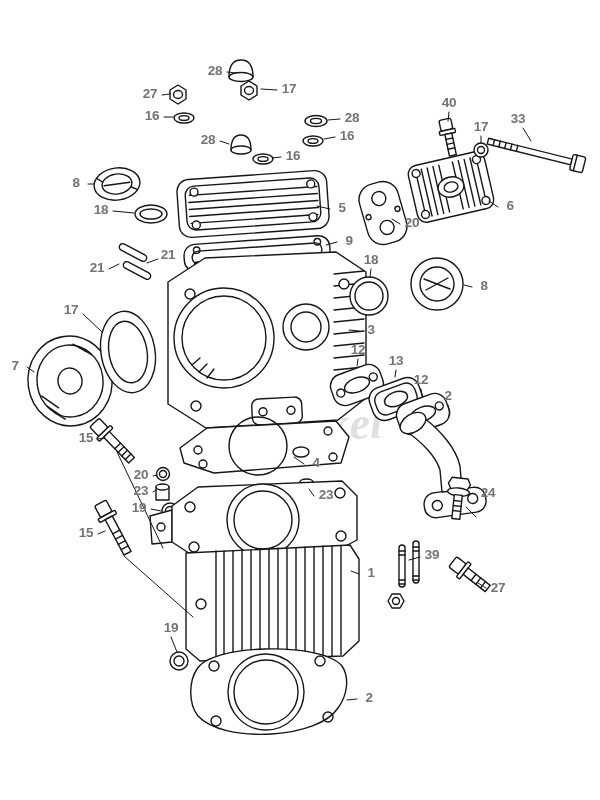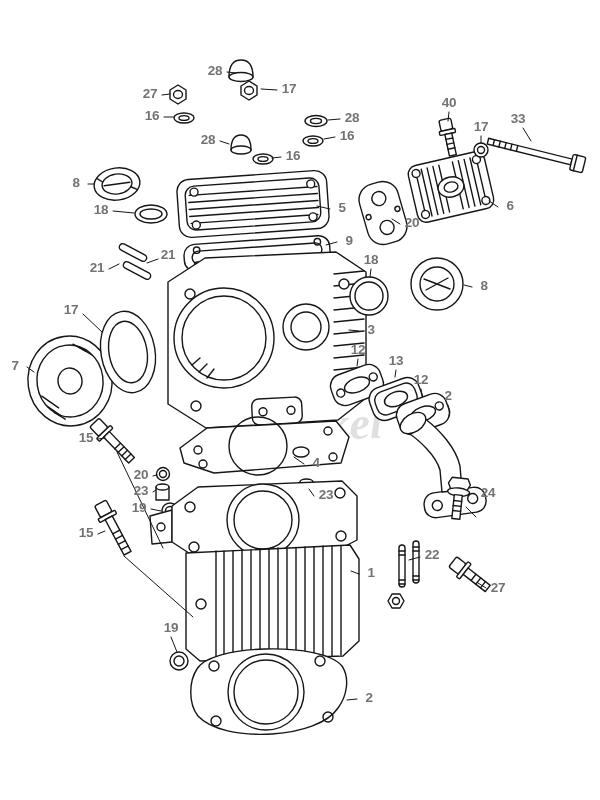--- a/index.html
+++ b/index.html
@@ -439,19 +439,19 @@
   <span class="callout" style="left:421px;top:381px">12</span>
   <span class="callout" style="left:448px;top:397px">2</span>
   <span class="callout" style="left:86px;top:439px">15</span>
   <span class="callout" style="left:316px;top:464px">4</span>
   <span class="callout" style="left:141px;top:476px">20</span>
   <span class="callout" style="left:141px;top:492px">23</span>
   <span class="callout" style="left:326px;top:496px">23</span>
   <span class="callout" style="left:139px;top:509px">19</span>
   <span class="callout" style="left:86px;top:534px">15</span>
   <span class="callout" style="left:488px;top:494px">24</span>
-  <span class="callout" style="left:432px;top:556px">22</span>
+  <span class="callout" style="left:432px;top:556px">39</span>
   <span class="callout" style="left:371px;top:574px">1</span>
   <span class="callout" style="left:498px;top:589px">27</span>
   <span class="callout" style="left:171px;top:629px">19</span>
   <span class="callout" style="left:369px;top:699px">2</span>
 
 </div>
 
 </body></html>

